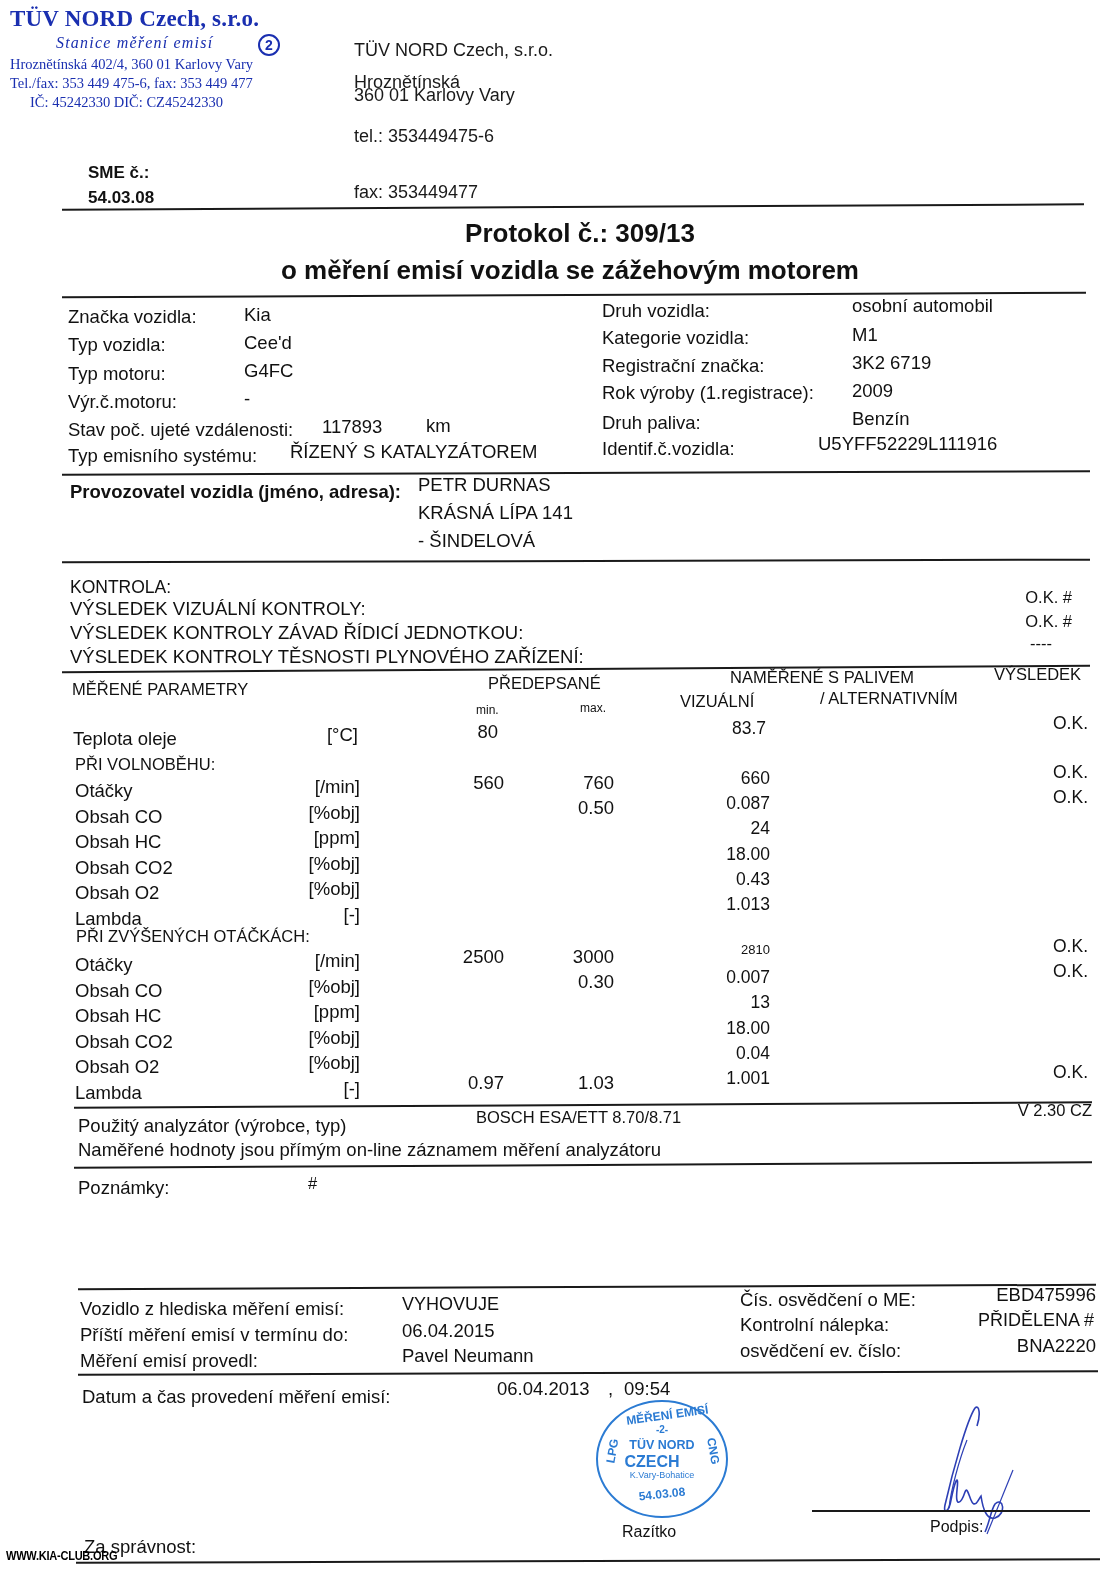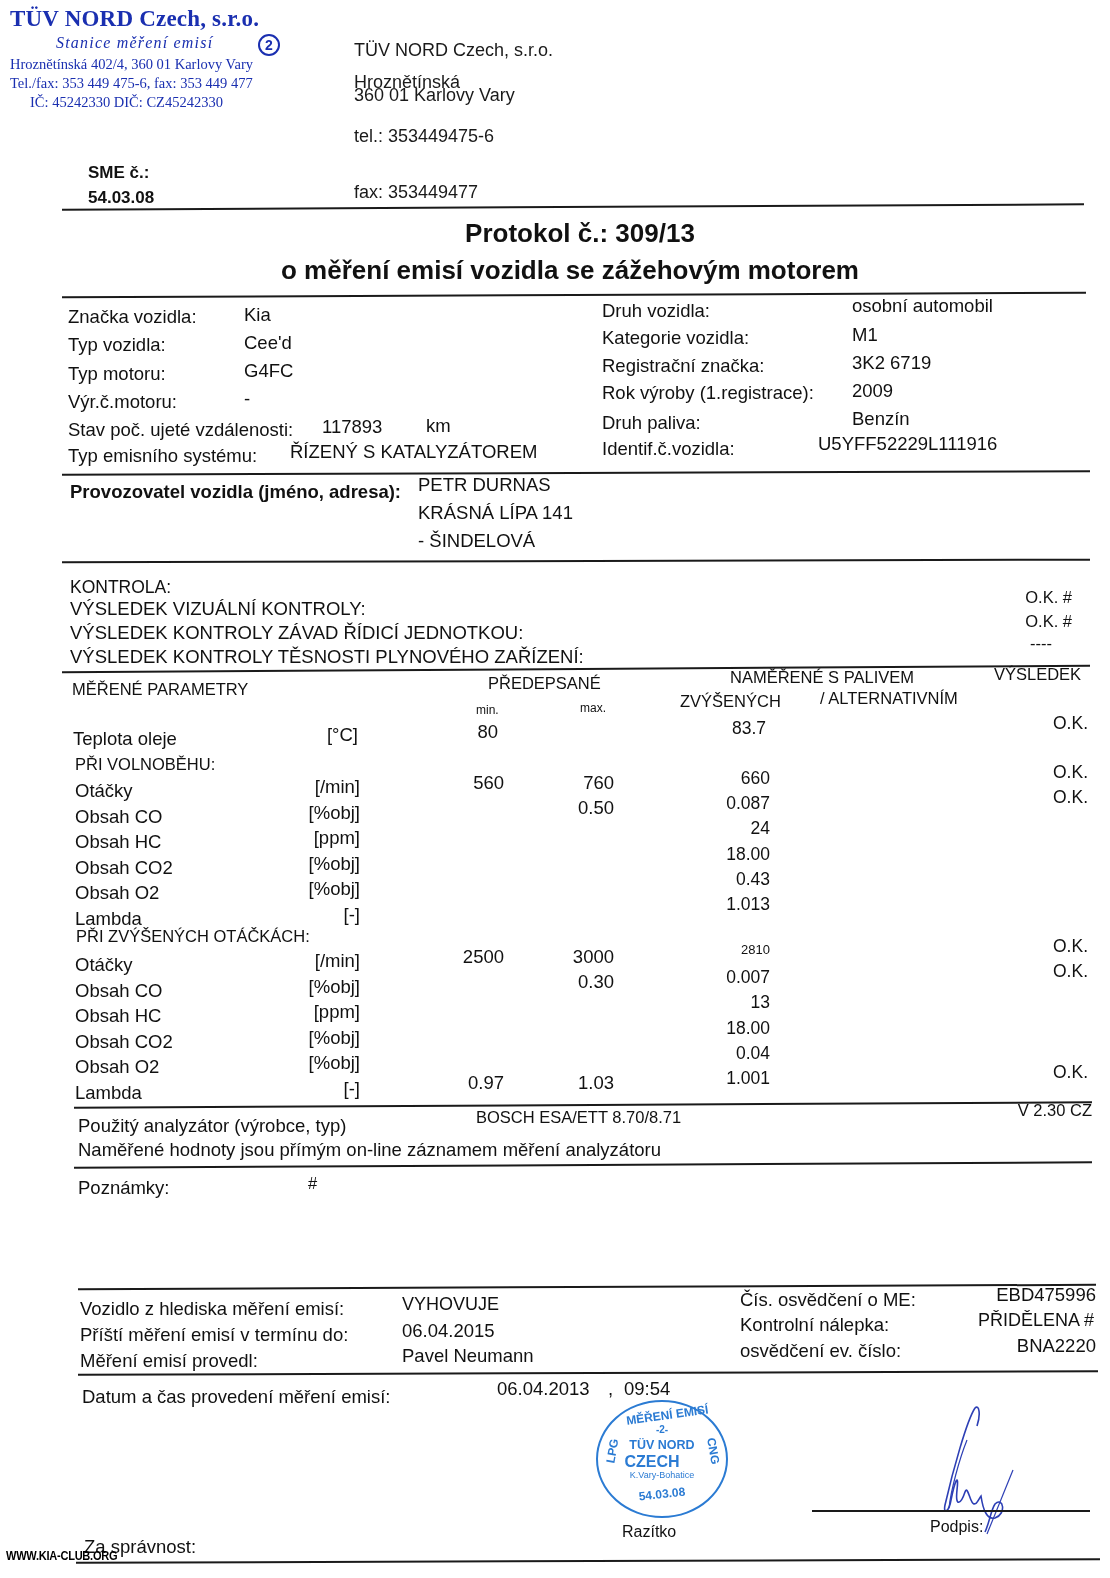--- a/index.html
+++ b/index.html
@@ -110,21 +110,21 @@
 </div>
 
 <div class="hr" style="left:62px; top:668px; width:1028px; transform:rotate(-0.35deg);"></div>
 
 <div>
   <div class="abs hdr" style="left:72px; top:680px">MĚŘENÉ PARAMETRY</div>
   <div class="abs hdr" style="left:488px; top:674px">PŘEDEPSANÉ</div>
   <div class="abs small" style="left:476px; top:703px">min.</div>
   <div class="abs small" style="left:580px; top:701px">max.</div>
   <div class="abs hdr" style="left:730px; top:668px">NAMĚŘENÉ S PALIVEM</div>
-  <div class="abs hdr" style="left:680px; top:692px">ZVÝŠENÝCH</div>
+  <div class="abs hdr" style="left:680px; top:692px">VIZUÁLNÍ</div>
   <div class="abs hdr" style="left:820px; top:689px">/  ALTERNATIVNÍM</div>
   <div class="abs hdr" style="left:994px; top:665px">VÝSLEDEK</div>
 </div>
 
 <div id="table-body">
   <div>
     <div class="abs f18" style="left:73px; top:728px">Teplota oleje</div>
     <div class="abs f18 r" style="left:280px; width:78px; top:724px">[°C]</div>
     <div class="abs f18 r" style="left:440px; width:58px; top:721px">80</div>
     <div class="abs f18 r" style="left:556px; width:58px; top:721px"></div>

